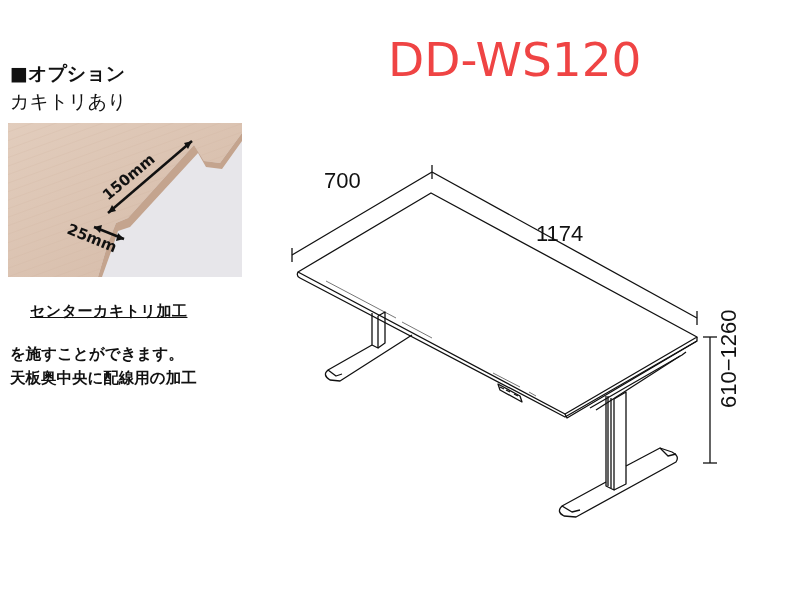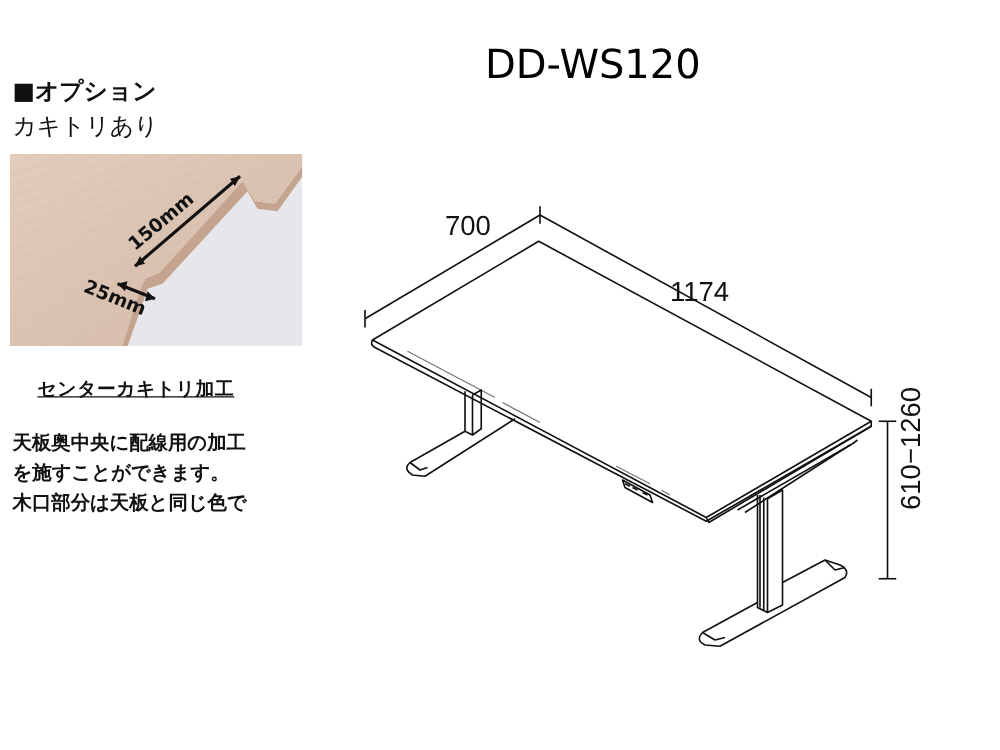--- a/index.html
+++ b/index.html
@@ -3,24 +3,24 @@
 <meta charset="utf-8">
 <style>
   html, body { margin:0; padding:0; background:#ffffff; }
   body { width:800px; height:600px; position:relative; overflow:hidden; font-family:"DejaVu Sans", sans-serif; color:#111; }
   .opt-title { position:absolute; left:10px; top:60px; font-size:19px; line-height:26px; font-weight:bold; }
   .opt-sub { position:absolute; left:10px; top:88px; font-size:19px; line-height:26px; }
   .photo { position:absolute; left:8px; top:123px; width:234px; height:154px; overflow:hidden; }
   .photo-caption { position:absolute; left:30px; top:284px; font-size:15px; font-weight:bold; text-decoration:underline; letter-spacing:0.5px;margin-top:18px; }
   .desc { position:absolute; left:10px; top:342px; font-size:15.5px; font-weight:bold; line-height:24px; }
   .desc div { white-space:nowrap; }
-  .model { position:absolute; left:388px; top:32px; font-family:"DejaVu Sans", sans-serif; font-size:32px; font-weight:normal; color:#000000; letter-spacing:0px; }
+  .model { position:absolute; left:388px; top:32px; font-family:"DejaVu Sans", sans-serif; font-size:47px; font-weight:normal; color:#ef4444; letter-spacing:0px; }
   .drawing { position:absolute; left:0; top:0; }
   .dim { position:absolute; font-family:"Liberation Sans", sans-serif; font-size:22px; color:#111; }
-  .dim-depth { left:356px; top:168px; }
+  .dim-depth { left:324px; top:168px; }
   .dim-width { left:536px; top:198px;margin-top:23px; }
   .dim-height { left:716px; top:408px; transform-origin:left top; transform:rotate(-90deg); font-size:22px; }
 </style>
 </head>
 <body>
 
 <div class="opt-title">■オプション</div>
 <div class="opt-sub">カキトリあり</div>
 
 <div class="photo">
@@ -48,23 +48,22 @@
     <polygon points="86,104 94,102 92,110" fill="#111"></polygon>
     <polygon points="116,116 108,118 110,110" fill="#111"></polygon>
     <text x="100" y="78" font-family="DejaVu Sans, sans-serif" font-size="15" font-weight="bold" fill="#111" transform="rotate(-40 100 78)">150mm</text>
     <text x="58" y="110" font-family="DejaVu Sans, sans-serif" font-size="15" font-weight="bold" fill="#111" transform="rotate(22 58 110)">25mm</text>
   </svg>
 </div>
 
 <div class="photo-caption">センターカキトリ加工</div>
 
 <div class="desc">
+  <div>を施すことができます。</div>
   <div>天板奥中央に配線用の加工</div>
-  <div>を施すことができます。</div>
-  <div>木口部分は天板と同じ色で</div>
 </div>
 
 <div class="model">DD-WS120</div>
 
 <svg class="drawing" width="800" height="600" viewBox="0 0 800 600" xmlns="http://www.w3.org/2000/svg">
   <g fill="none" stroke="#111" stroke-width="1.3" stroke-linejoin="round">
 
     <line x1="292" y1="255" x2="432" y2="172"></line>
     <line x1="292" y1="248" x2="292" y2="262"></line>
     <line x1="432" y1="165" x2="432" y2="179"></line>

